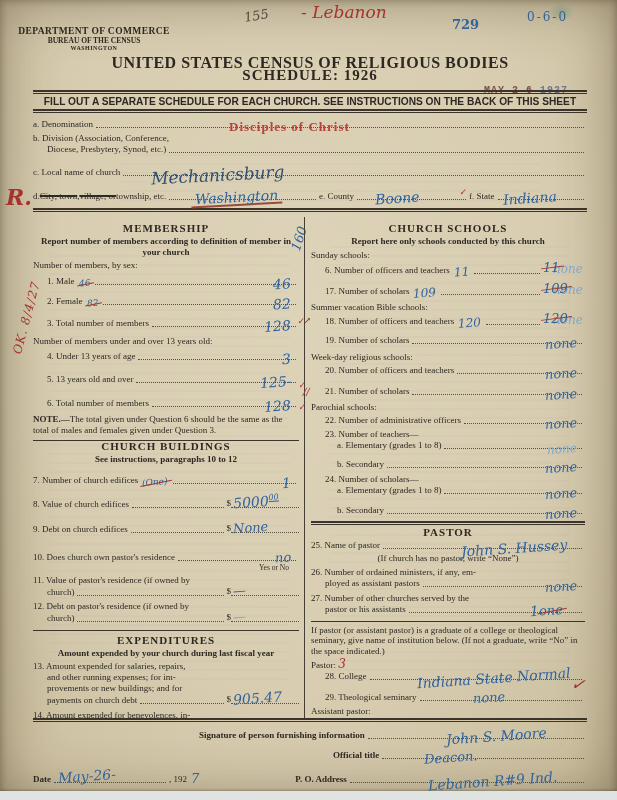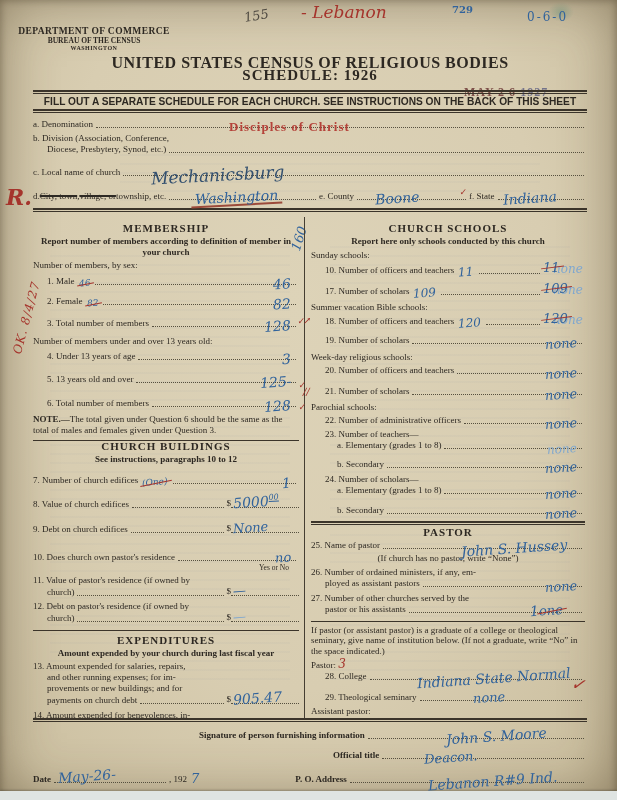--- a/index.html
+++ b/index.html
@@ -51,21 +51,21 @@
   .stack .over{position:absolute;left:0;top:-3px}
   .mark{font-family:"DejaVu Sans",sans-serif;color:#a5342c;font-weight:bold}
 
   
   .dept{position:absolute;left:14px;top:26px;width:160px;text-align:center}
   .dept .l1{font-size:9.5px;font-weight:bold;letter-spacing:.4px}
   .dept .l2{font-size:7.5px;font-weight:bold}
   .dept .l3{font-size:6px;font-weight:bold;letter-spacing:.5px}
   .title{margin-top:57px;font-size:16px;letter-spacing:.5px;font-weight:bold;text-align:center}
   .schedule{font-size:15px;font-weight:bold;text-align:center;letter-spacing:1px;margin-top:2px}
-  .stamp{position:absolute;left:464px;top:85px;font-family:Liberation Serif, serif;font-size:12px;font-weight:bold;letter-spacing:1px;color:#7d4f49}
+  .stamp{position:absolute;left:484px;top:85px;font-family:Liberation Mono, monospace;font-size:10px;font-weight:bold;letter-spacing:1px;color:#7d4f49}
   .stamp .yr{color:#5d5f82;opacity:.8}
   .banner-wrap{margin-top:9px}
   .banner{font-family:"Liberation Sans",sans-serif;font-weight:bold;font-size:10.5px;text-align:center;
     padding:2px 0;transform:scaleX(.97);letter-spacing:0;white-space:nowrap}
 
   
   .frow{display:flex;position:relative;margin-top:6px}
   .aval{position:absolute;left:196px;bottom:-2px;color:#b5433a;font-size:13px;font-weight:bold;letter-spacing:1px;z-index:3}
   .cval{position:absolute;left:118px;bottom:-3px;transform:rotate(-3deg);z-index:3}
   .dval{position:absolute;left:158px;bottom:-4px;transform:rotate(-3deg);z-index:3;border-bottom:2px solid #9c4a3a;padding:0 4px}
@@ -81,21 +81,21 @@
   .grp{margin-top:3px}
   .note{line-height:10.5px;margin-top:5px}
   .yesno{text-align:right;font-size:7.5px;margin:-1px 10px 0 0}
 
   
   .margin-r{position:absolute;left:6px;top:184px;font-size:22px;font-weight:bold}
   .margin-ok{position:absolute;left:10px;top:352px;transform:rotate(-75deg);transform-origin:0 0;font-size:12px;letter-spacing:1px}
   .center160{position:absolute;left:288px;top:248px;transform:rotate(-72deg);transform-origin:0 0;font-size:13px}
   .a155{position:absolute;left:244px;top:8px;font-size:13px;transform:rotate(-10deg)}
   .alebanon{position:absolute;left:301px;top:2px;font-size:17px}
-  .a729{position:absolute;left:452px;top:4px;font-size:10px;font-style:normal;font-weight:bold}
+  .a729{position:absolute;left:452px;top:17px;font-size:13px;font-style:normal;font-weight:bold}
   .acode{position:absolute;left:527px;top:10px;font-size:12px;font-style:normal;letter-spacing:2px}
   .bigcheck{position:absolute;right:2px;top:462px;font-size:17px;transform:rotate(8deg)}
   .lmark{position:absolute;left:-8px;top:0;font-size:10px}
 </style>
 </head>
 <body>
 
 <div class="page">
   <div class="stain"></div>
   <div class="bleed" style="left:50px;top:240px;width:240px;height:440px"></div>
@@ -302,21 +302,21 @@
       </div>
 
       <div class="divider"></div>
 
       <div class="colR">
         <div class="sect">CHURCH SCHOOLS</div>
         <div class="subhead b">Report here only schools conducted by this church</div>
 
         <div>Sunday schools:</div>
         <div class="q" style="margin-top:3px">
-          <span class="ind">10. Number of officers and teachers</span>
+          <span class="ind">6. Number of officers and teachers</span>
           <span class="hw midv v12">11</span>
           <span class="dots"></span>
           <span class="stack">
             <span class="ghost hw lite v12">none</span>
             <span class="over hw strike-red v13">11</span>
           </span>
         </div>
         <div class="q" style="margin-top:9px">
           <span class="ind">17. Number of scholars</span>
           <span class="hw midv v12">109</span>

